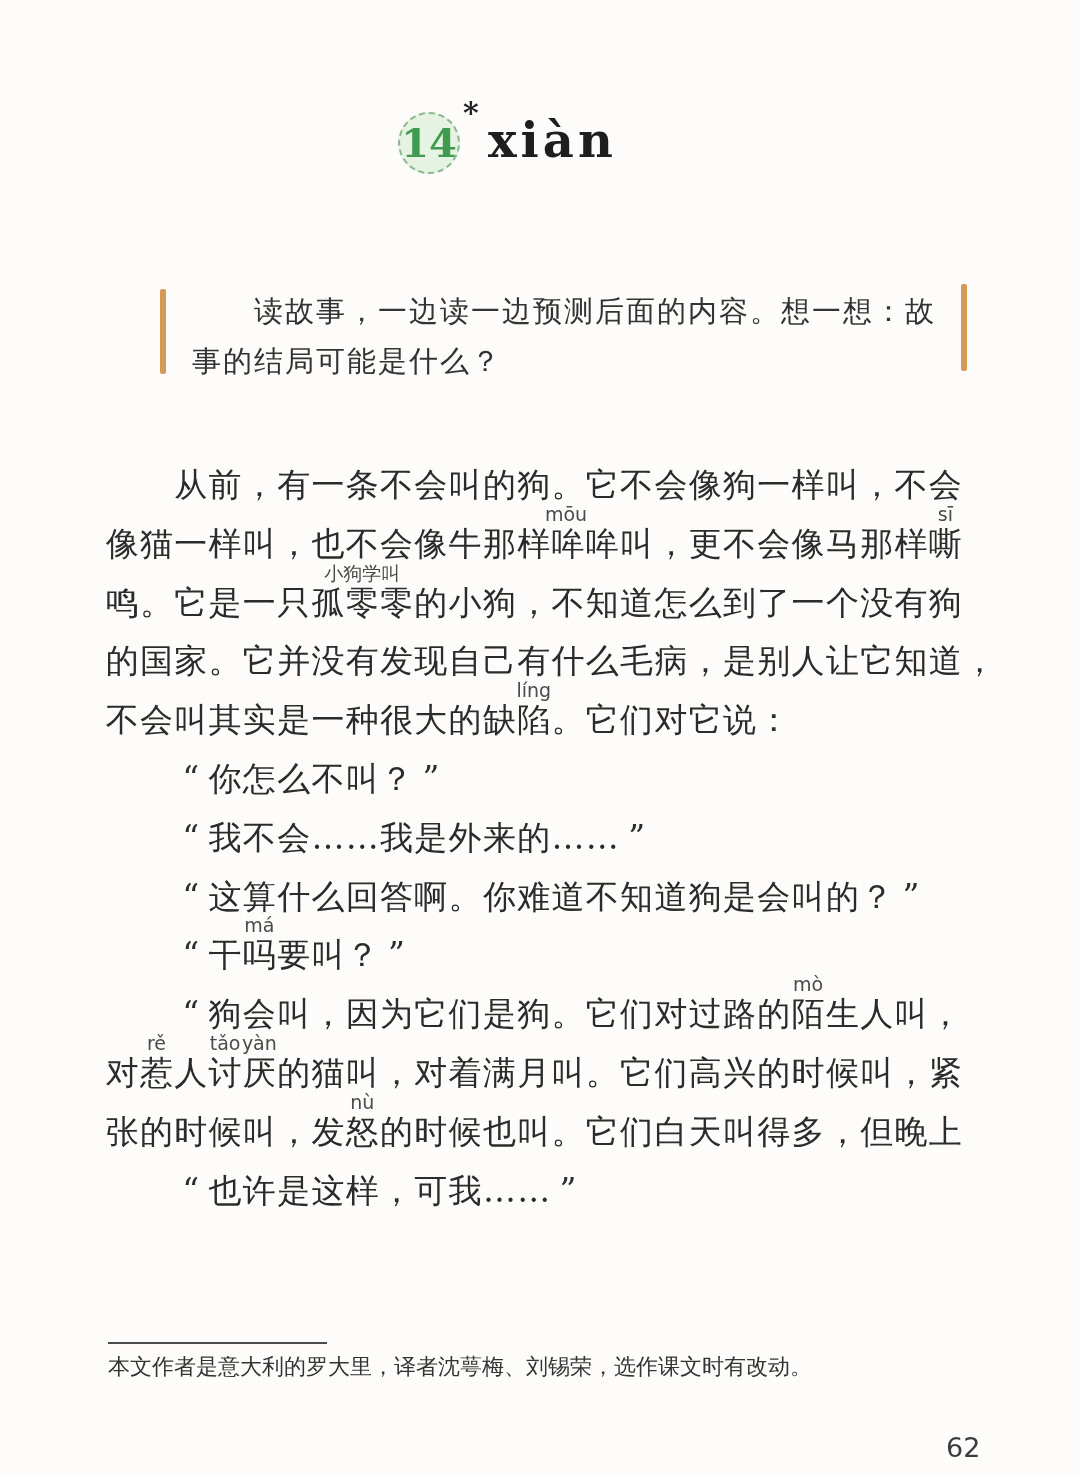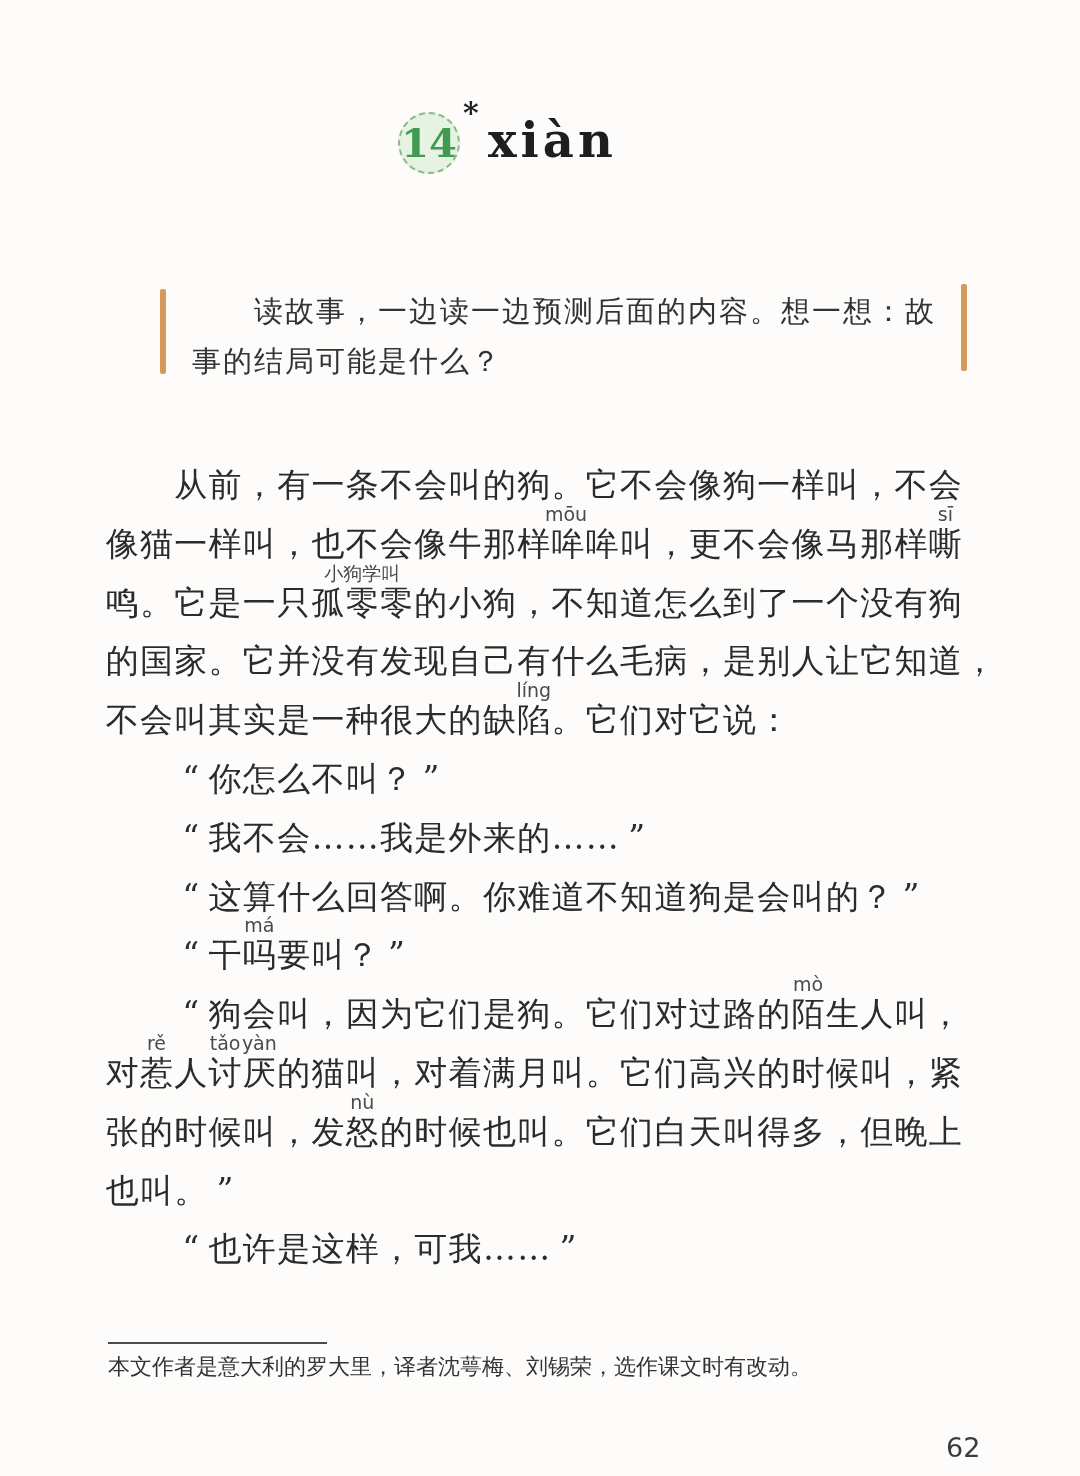--- a/index.html
+++ b/index.html
@@ -127,23 +127,20 @@
         <div class="char-row" style="top: 16px; left: 0px;"><span class="ch" style="width: 34.3px;">对</span><span class="ch" style="width: 34.3px;">惹</span><span class="ch" style="width: 34.3px;">人</span><span class="ch" style="width: 34.3px;">讨</span><span class="ch" style="width: 34.3px;">厌</span><span class="ch" style="width: 34.3px;">的</span><span class="ch" style="width: 34.3px;">猫</span><span class="ch" style="width: 34.3px;">叫</span><span class="ch" style="width: 34.3px;">，</span><span class="ch" style="width: 34.3px;">对</span><span class="ch" style="width: 34.3px;">着</span><span class="ch" style="width: 34.3px;">满</span><span class="ch" style="width: 34.3px;">月</span><span class="ch" style="width: 34.3px;">叫</span><span class="ch" style="width: 34.3px;">。</span><span class="ch" style="width: 34.3px;">它</span><span class="ch" style="width: 34.3px;">们</span><span class="ch" style="width: 34.3px;">高</span><span class="ch" style="width: 34.3px;">兴</span><span class="ch" style="width: 34.3px;">的</span><span class="ch" style="width: 34.3px;">时</span><span class="ch" style="width: 34.3px;">候</span><span class="ch" style="width: 34.3px;">叫</span><span class="ch" style="width: 34.3px;">，</span><span class="ch" style="width: 34.3px;">紧</span></div>
         <span class="pinyin" style="top: -4px; left: 51.45px;">rě</span>
         <span class="pinyin" style="top: -4px; left: 120.05px;">tǎo</span>
         <span class="pinyin" style="top: -4px; left: 154.35px;">yàn</span>
       </div>
       <div class="tline" style="height: 58.8px;">
         <div class="char-row" style="top: 16px; left: 0px;"><span class="ch" style="width: 34.3px;">张</span><span class="ch" style="width: 34.3px;">的</span><span class="ch" style="width: 34.3px;">时</span><span class="ch" style="width: 34.3px;">候</span><span class="ch" style="width: 34.3px;">叫</span><span class="ch" style="width: 34.3px;">，</span><span class="ch" style="width: 34.3px;">发</span><span class="ch" style="width: 34.3px;">怒</span><span class="ch" style="width: 34.3px;">的</span><span class="ch" style="width: 34.3px;">时</span><span class="ch" style="width: 34.3px;">候</span><span class="ch" style="width: 34.3px;">也</span><span class="ch" style="width: 34.3px;">叫</span><span class="ch" style="width: 34.3px;">。</span><span class="ch" style="width: 34.3px;">它</span><span class="ch" style="width: 34.3px;">们</span><span class="ch" style="width: 34.3px;">白</span><span class="ch" style="width: 34.3px;">天</span><span class="ch" style="width: 34.3px;">叫</span><span class="ch" style="width: 34.3px;">得</span><span class="ch" style="width: 34.3px;">多</span><span class="ch" style="width: 34.3px;">，</span><span class="ch" style="width: 34.3px;">但</span><span class="ch" style="width: 34.3px;">晚</span><span class="ch" style="width: 34.3px;">上</span></div>
         <span class="pinyin" style="top: -4px; left: 257.25px;">nù</span>
       </div>
       <div class="tline" style="height: 58.8px;">
-        <div class="char-row" style="top: 16px; left: 0px;"><span class="ch" style="width: 34.3px;">也</span><span class="ch" style="width: 34.3px;">叫</span><span class="ch" style="width: 34.3px;">。</span><span class="ch" style="width: 34.3px;">”</span></div>
-      </div>
-      <div class="tline" style="height: 58.8px;">
         <div class="char-row" style="top: 16px; left: 68.6px;"><span class="ch" style="width: 34.3px;">“</span><span class="ch" style="width: 34.3px;">也</span><span class="ch" style="width: 34.3px;">许</span><span class="ch" style="width: 34.3px;">是</span><span class="ch" style="width: 34.3px;">这</span><span class="ch" style="width: 34.3px;">样</span><span class="ch" style="width: 34.3px;">，</span><span class="ch" style="width: 34.3px;">可</span><span class="ch" style="width: 34.3px;">我</span><span class="ch" style="width: 34.3px;">…</span><span class="ch" style="width: 34.3px;">…</span><span class="ch" style="width: 34.3px;">”</span></div>
       </div>
     </div>
 
   <div class="footnote-rule"></div>
   <div class="footnote" id="footnote-line">
       <div class="tline" style="height: 34px;">
         <div class="char-row" style="top: 4px; left: 0px;"><span class="ch" style="width: 22px;">本</span><span class="ch" style="width: 22px;">文</span><span class="ch" style="width: 22px;">作</span><span class="ch" style="width: 22px;">者</span><span class="ch" style="width: 22px;">是</span><span class="ch" style="width: 22px;">意</span><span class="ch" style="width: 22px;">大</span><span class="ch" style="width: 22px;">利</span><span class="ch" style="width: 22px;">的</span><span class="ch" style="width: 22px;">罗</span><span class="ch" style="width: 22px;">大</span><span class="ch" style="width: 22px;">里</span><span class="ch" style="width: 22px;">，</span><span class="ch" style="width: 22px;">译</span><span class="ch" style="width: 22px;">者</span><span class="ch" style="width: 22px;">沈</span><span class="ch" style="width: 22px;">萼</span><span class="ch" style="width: 22px;">梅</span><span class="ch" style="width: 22px;">、</span><span class="ch" style="width: 22px;">刘</span><span class="ch" style="width: 22px;">锡</span><span class="ch" style="width: 22px;">荣</span><span class="ch" style="width: 22px;">，</span><span class="ch" style="width: 22px;">选</span><span class="ch" style="width: 22px;">作</span><span class="ch" style="width: 22px;">课</span><span class="ch" style="width: 22px;">文</span><span class="ch" style="width: 22px;">时</span><span class="ch" style="width: 22px;">有</span><span class="ch" style="width: 22px;">改</span><span class="ch" style="width: 22px;">动</span><span class="ch" style="width: 22px;">。</span></div>
       </div>
     </div>

